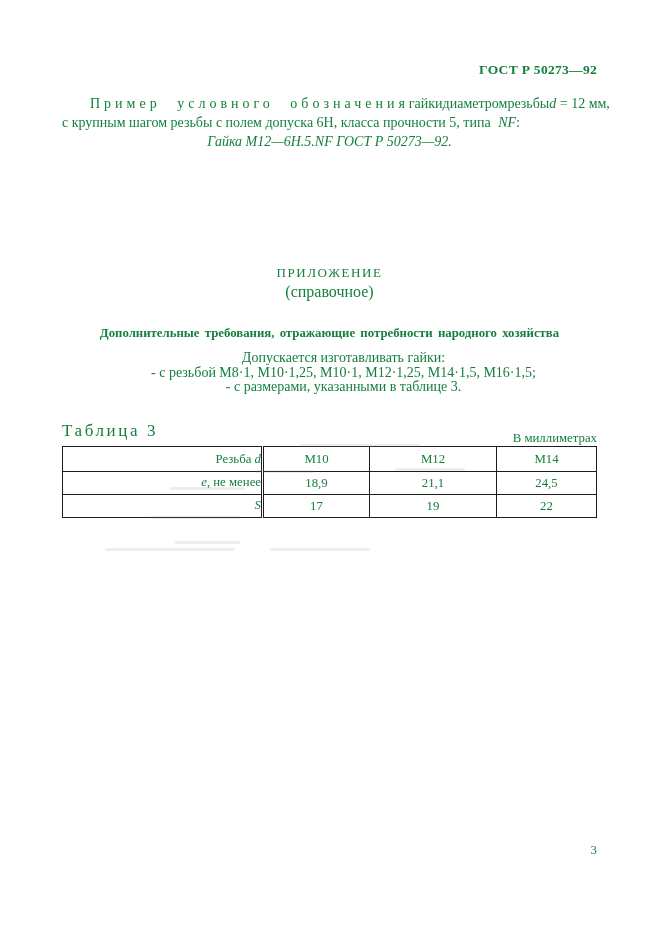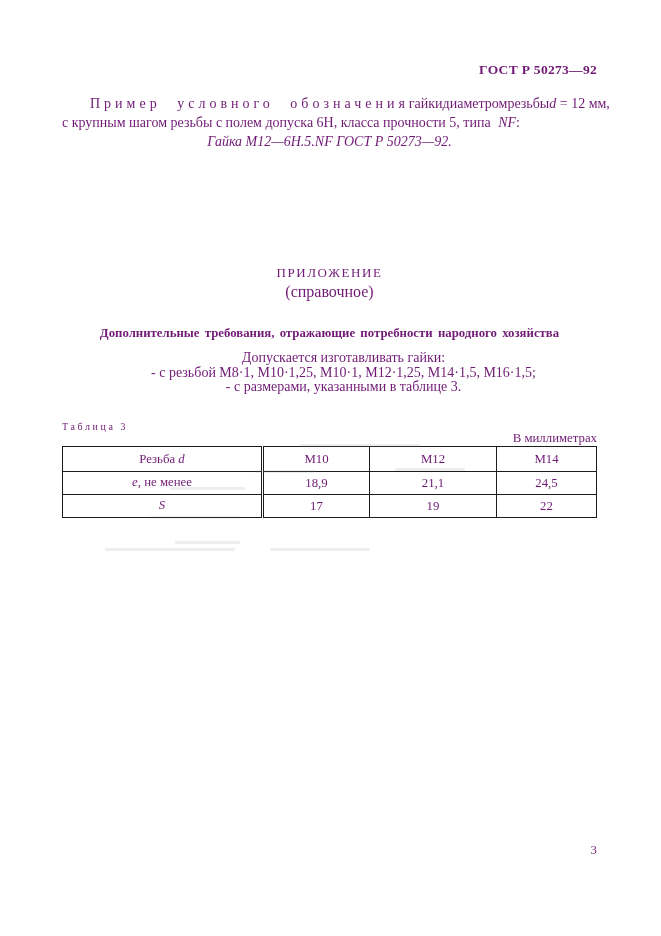--- a/index.html
+++ b/index.html
@@ -3,21 +3,21 @@
 <meta charset="utf-8">
 <style>
   * { margin:0; padding:0; box-sizing:border-box; }
   html, body { background:#e8e8e8; }
   .page {
     position:relative;
     width:661px; height:936px;
     margin:0 auto;
     background:#ffffff;
     font-family:"Liberation Serif", serif;
-    color:#701a75;
+    color:#15803d;
     overflow:hidden;
   }
 
   
   .gost-header {
     position:absolute; top:62px; right:64px;
     font-weight:bold; font-size:13.5px; letter-spacing:0.3px;
   }
 
   
@@ -50,42 +50,42 @@
   
   .allowances {
     position:absolute; top:351px; left:62px; width:535px;
     font-size:14px; line-height:14.6px;text-align:center;
   }
   .allowances .a-line { padding-left:28px; }
 
   
   .table-caption {
     position:absolute; top:421px; left:62px;
-    font-size:10px; letter-spacing:2.6px;
+    font-size:17px; letter-spacing:2.6px;
   }
   .units-note {
     position:absolute; top:431px; right:64px;
     font-size:12.8px;
     text-align:right;
   }
 
   
   .dim-table {
     position:absolute; top:446px; left:62px; width:535px;
     border-collapse:collapse; table-layout:fixed;
     font-size:12.8px;
   }
   .dim-table td {
     border:1px solid #1c1c1c;
     height:23px; vertical-align:middle;
     background:transparent;
   }
   .dim-table tr.hdr td { height:25px; }
   .dim-table td.c0 {
-    text-align:center;
+    text-align:right;
     border-right:3px double #1c1c1c;
   }
   .dim-table td.cv { text-align:center; }
   .dim-table { border:1.5px solid #1c1c1c; }
   sub.small-sub { font-size:8.5px; font-style:italic; }
 
   .page-number {
     position:absolute; top:843px; right:64px; font-size:12.8px;
   }
 

